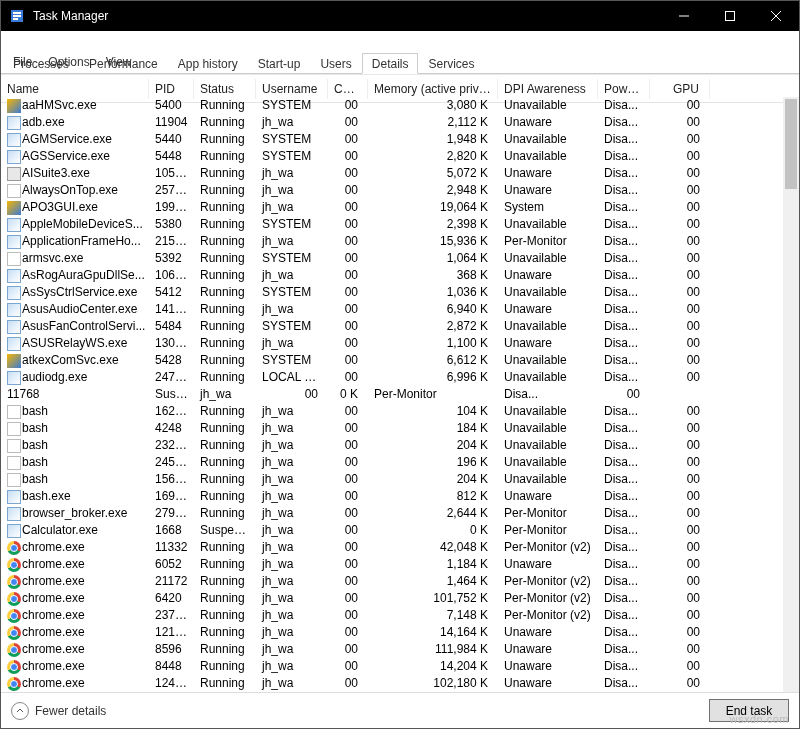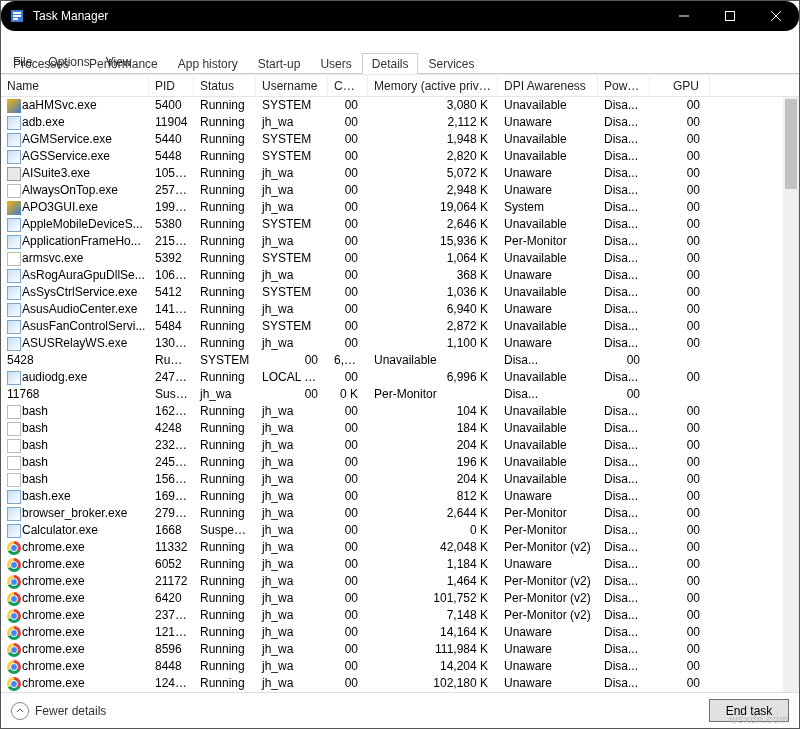--- a/index.html
+++ b/index.html
@@ -17,21 +17,20 @@
   }
   
   .titlebar {
     height: 30px;
     background: #000;
     color: #fff;
     display: flex;
     align-items: center;
     padding: 0 0 0 8px;
     font-size: 12px;
-    border-radius: 14px;
   }
   .titlebar .app-icon {
     width: 16px; height: 16px; margin-right: 8px;
     display: inline-flex; align-items: center; justify-content: center;
   }
   .titlebar .title-text { flex: 1; }
   .win-btns { display: flex; height: 100%; }
   .win-btn {
     width: 46px; height: 100%;
     display: flex; align-items: center; justify-content: center;
@@ -73,21 +72,21 @@
     position: absolute;
     top: 73px; left: 0; right: 0; bottom: 36px;
     overflow: hidden;
     border-top: 1px solid #e8e8e8;
   }
   .cols {
     display: grid;
     grid-template-columns: 148px 45px 62px 72px 40px 130px 100px 52px 60px;
   }
   .thead {
-    height: 22px;
+    height: 28px;
     border-bottom: 1px solid #e5e5e5;
     font-size: 12px;
     color: #222;
     align-items: center;
   }
   .thead .cell {
     padding: 3px 6px 3px 6px;
     border-right: 1px solid #eee;
     white-space: nowrap;
     overflow: hidden;
@@ -333,21 +332,21 @@
       </div>
       <div class="cols row">
         <div class="cell name-cell">
           <span class="proc-icon exe"></span>
           <span>AppleMobileDeviceS...</span>
         </div>
         <div class="cell">5380</div>
         <div class="cell">Running</div>
         <div class="cell">SYSTEM</div>
         <div class="cell num">00</div>
-        <div class="cell num">2,646 K</div>
+        <div class="cell num">2,398 K</div>
         <div class="cell">Unavailable</div>
         <div class="cell">Disa...</div>
         <div class="cell num">00</div>
       </div>
       <div class="cols row">
         <div class="cell name-cell">
           <span class="proc-icon exe"></span>
           <span>ApplicationFrameHo...</span>
         </div>
         <div class="cell">21592</div>
@@ -437,20 +436,24 @@
         <div class="cell">13088</div>
         <div class="cell">Running</div>
         <div class="cell">jh_wa</div>
         <div class="cell num">00</div>
         <div class="cell num">1,100 K</div>
         <div class="cell">Unaware</div>
         <div class="cell">Disa...</div>
         <div class="cell num">00</div>
       </div>
       <div class="cols row">
+        <div class="cell name-cell">
+          <span class="proc-icon colorful"></span>
+          <span>atkexComSvc.exe</span>
+        </div>
         <div class="cell">5428</div>
         <div class="cell">Running</div>
         <div class="cell">SYSTEM</div>
         <div class="cell num">00</div>
         <div class="cell num">6,612 K</div>
         <div class="cell">Unavailable</div>
         <div class="cell">Disa...</div>
         <div class="cell num">00</div>
       </div>
       <div class="cols row">

